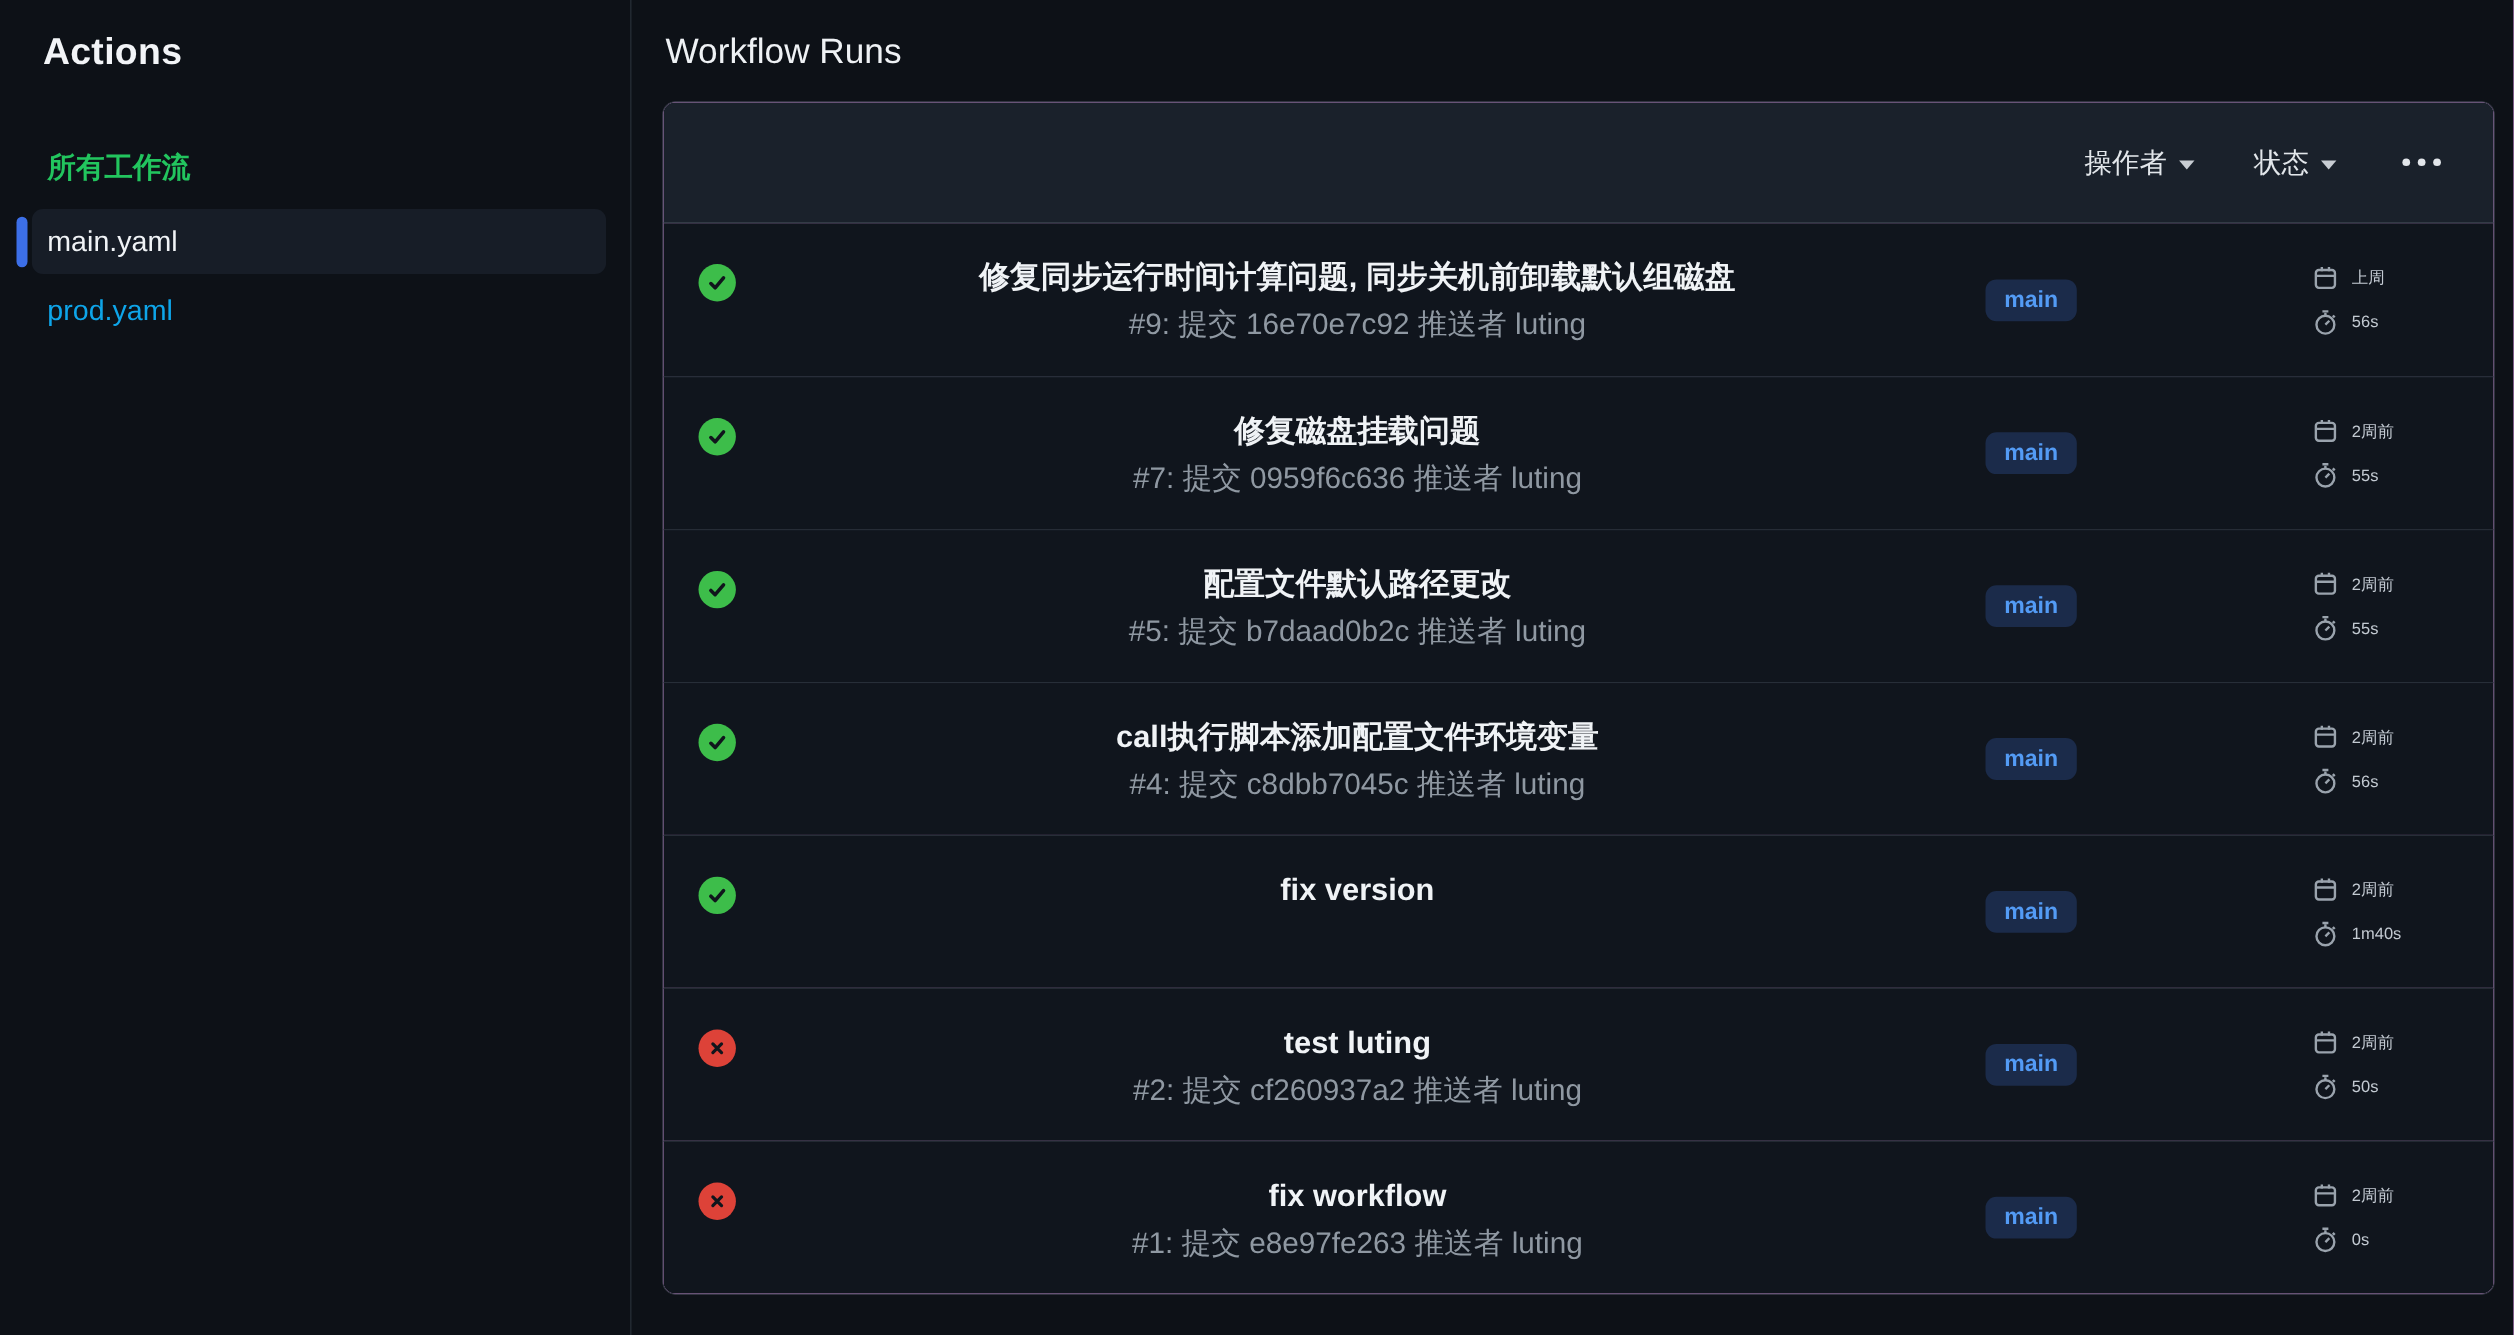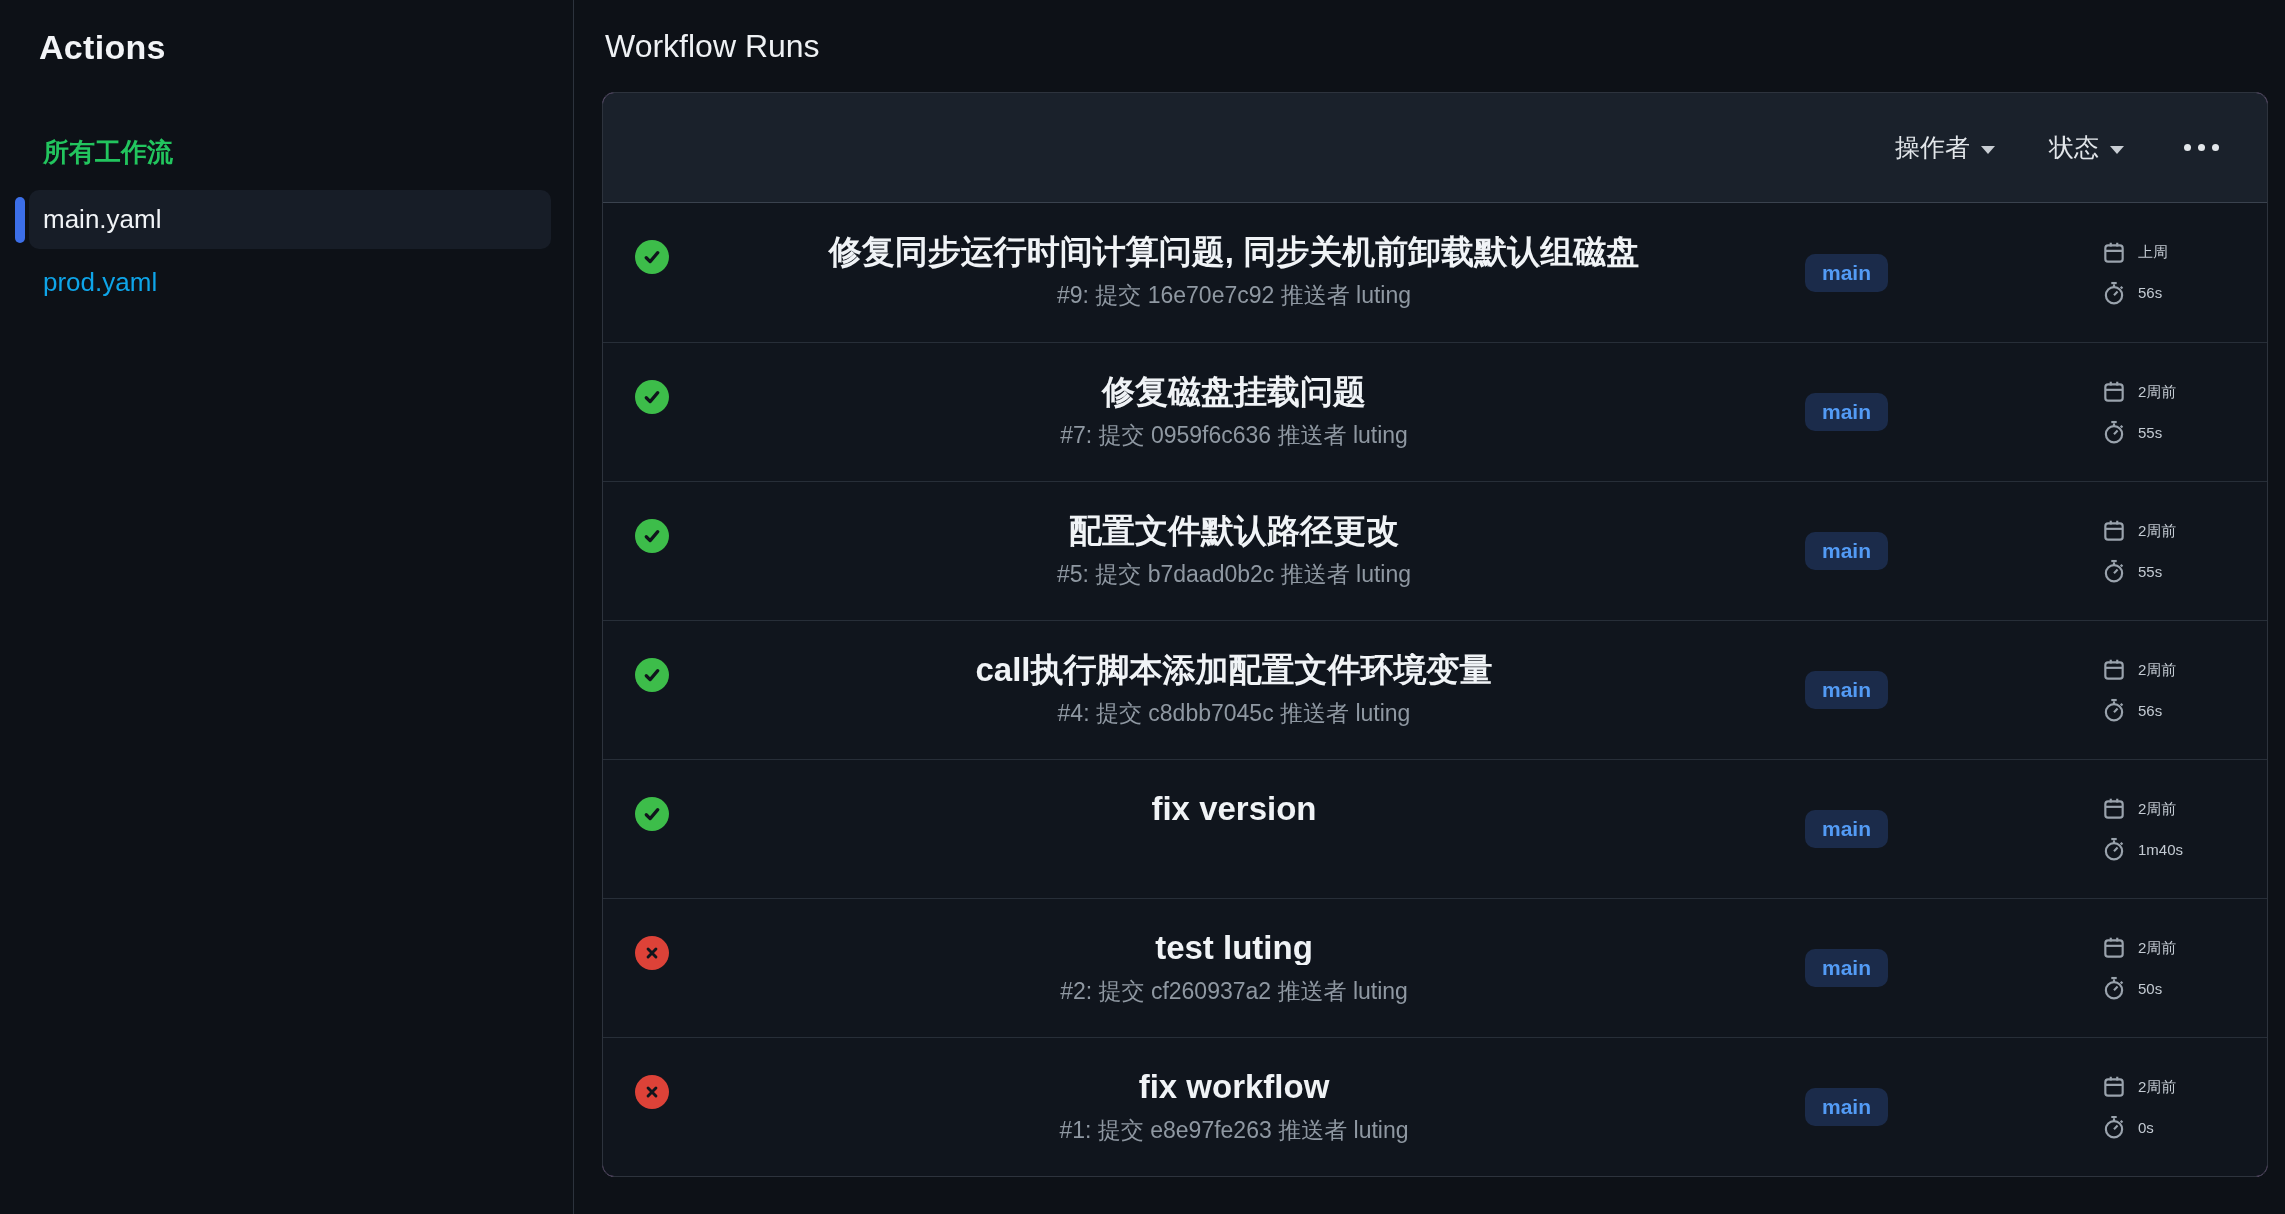--- a/index.html
+++ b/index.html
@@ -125,31 +125,31 @@
   .run-status.failure { background: #dd4238; }
   .run-text {
     flex: 1;
     min-width: 0;
     padding: 32px 20px 0 14px;
     display: flex;
     flex-direction: column;
     gap: 11px;
   }
   .run-title {
-    font-size: 33px;
+    font-size: 28px;
     font-weight: 700;
     color: #f0f3f6;
     line-height: 34px;
     white-space: nowrap;
     overflow: hidden;
     text-overflow: ellipsis;
     cursor: pointer;
   }
   .run-subtitle {
-    font-size: 23px;
+    font-size: 27px;
     color: #8f98a2;
     line-height: 30px;
     white-space: nowrap;
     overflow: hidden;
     text-overflow: ellipsis;
   }
   .run-branch-col { width: 296px; flex: none; display: flex; align-items: center; }
   .branch-badge {
     background: #1b2b4a;
     color: #539bf5;

